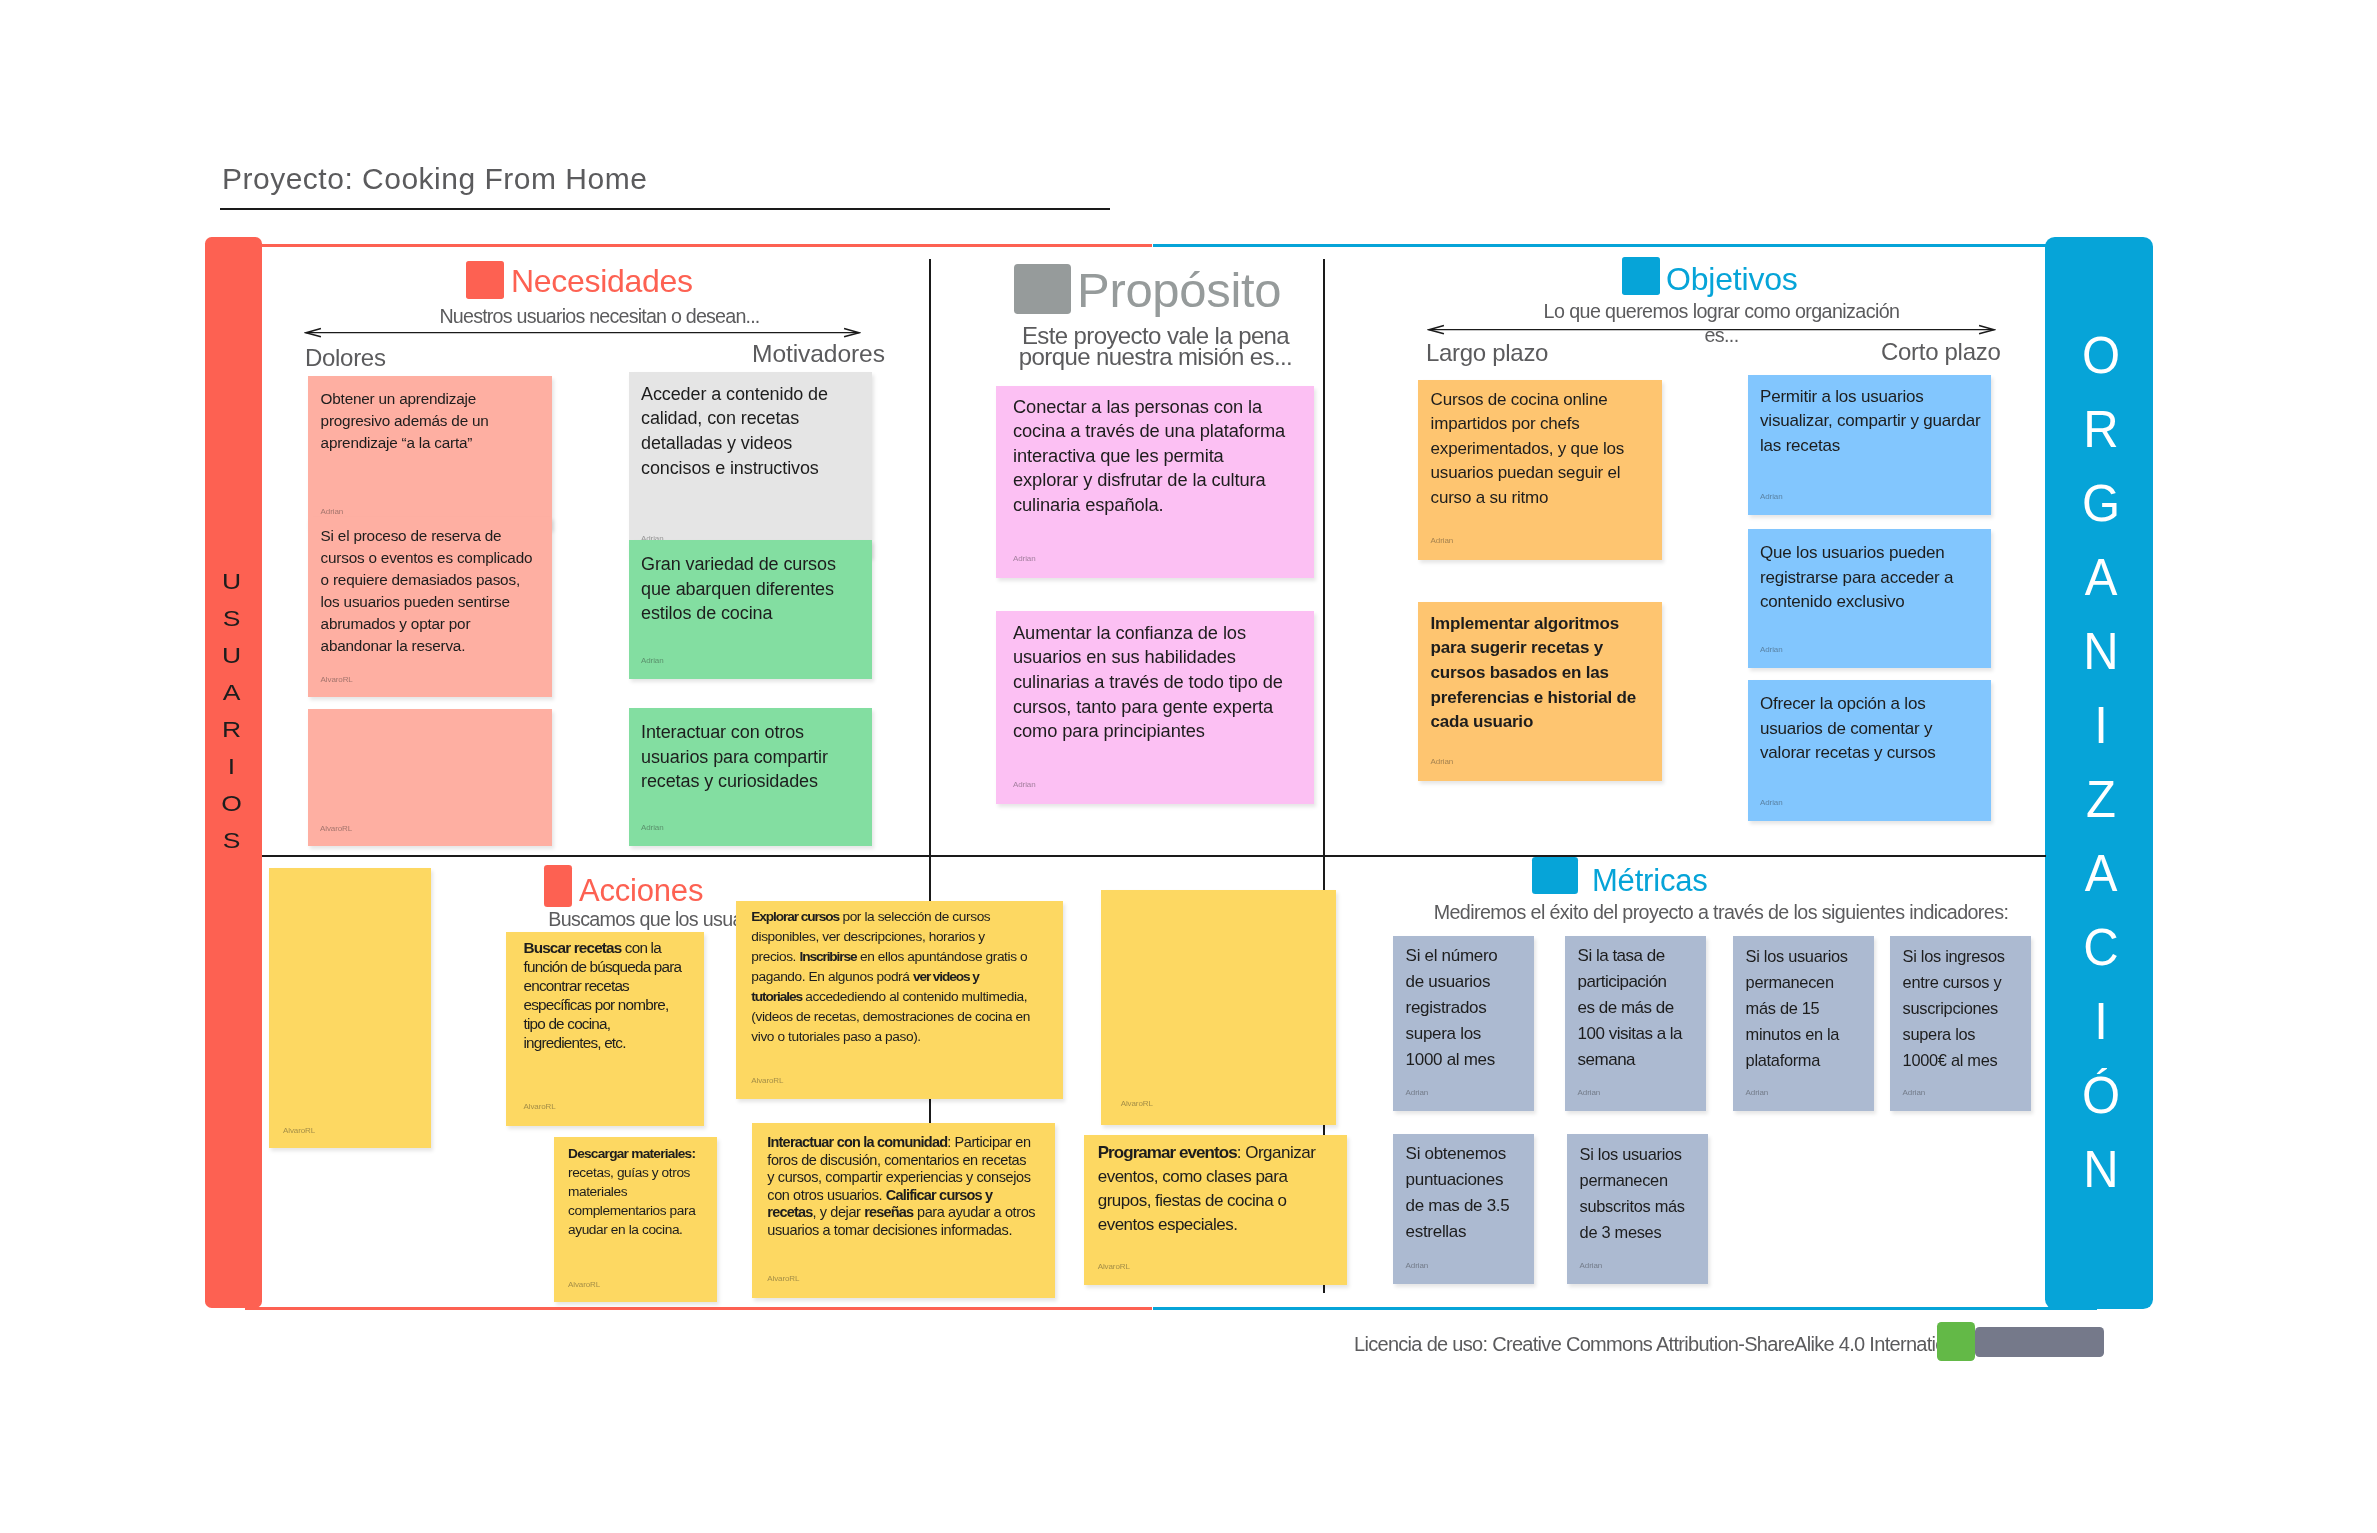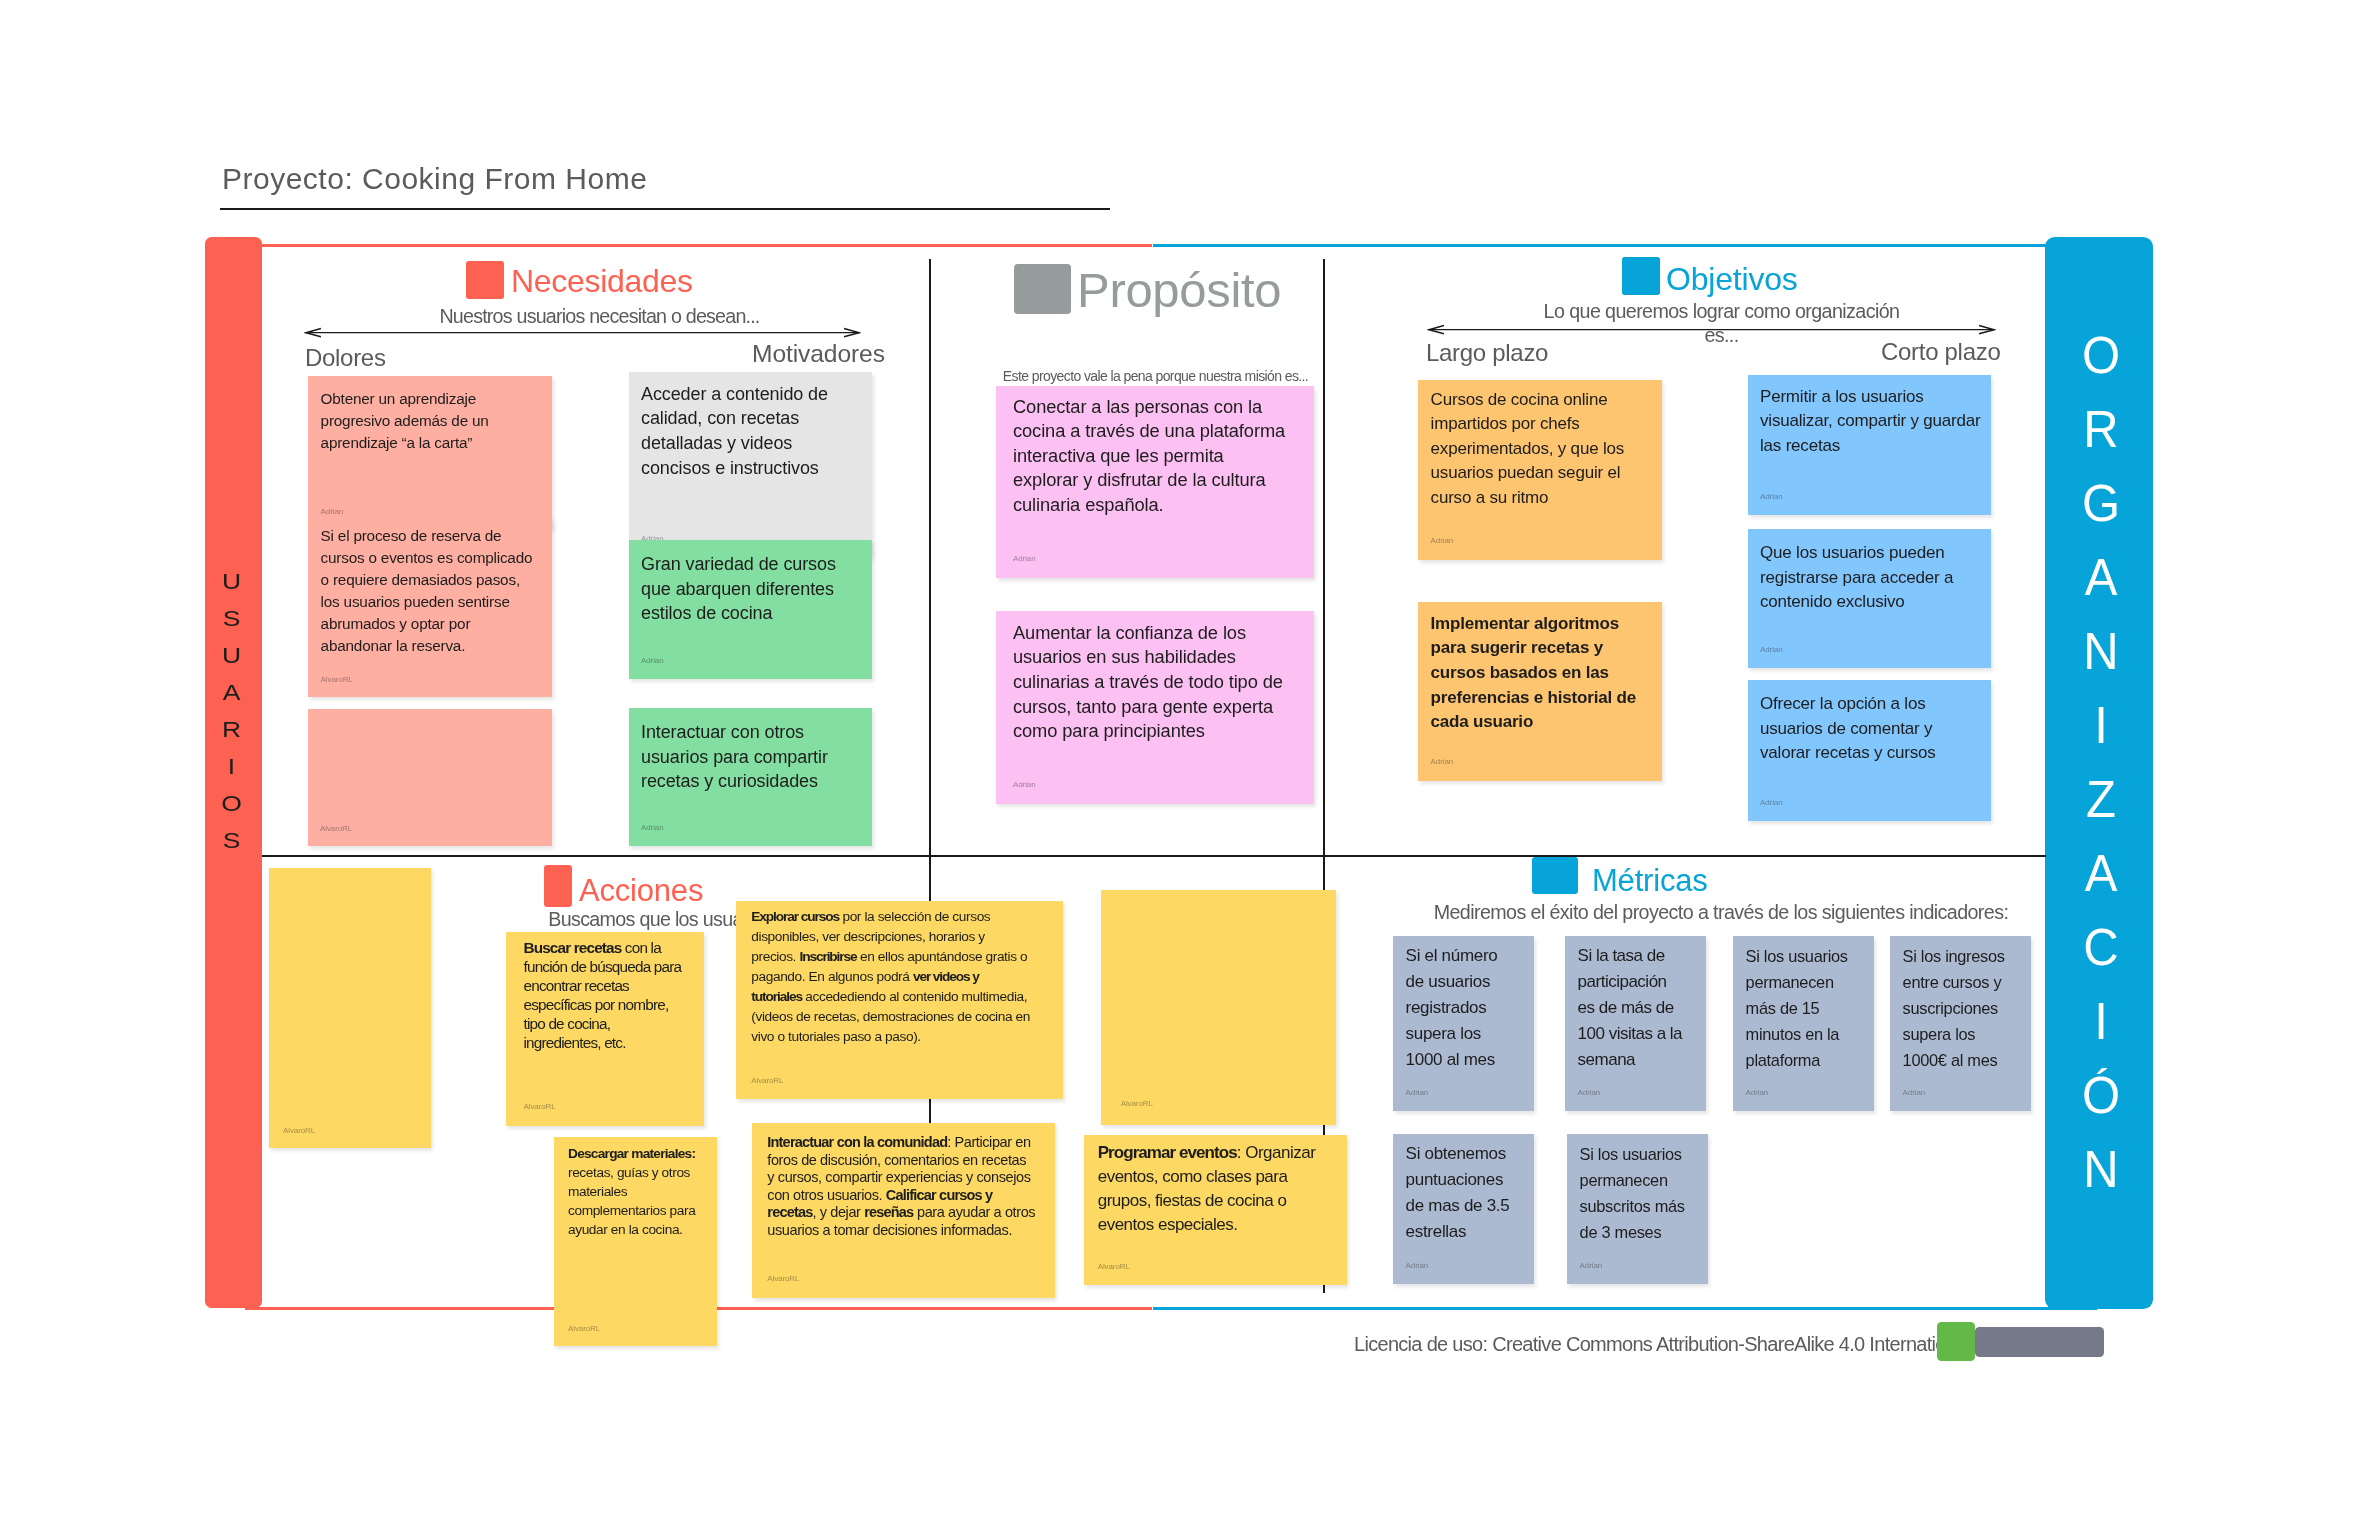--- a/index.html
+++ b/index.html
@@ -92,21 +92,21 @@
       <div class="qsub" style="left: 321px; top: 304px; width: 557px; font-size: 19.7px; letter-spacing: -0.8px;">Nuestros usuarios necesitan o desean...</div>
       <div class="axis" style="left: 304px; top: 325px;"><svg width="557" height="15.3" viewBox="0 0 1020 28">
           <path d="M3 14 H 1017" stroke="#1a1a1a" stroke-width="2.6" fill="none"></path>
           <path d="M31 6.5 L3.5 14 L31 21.5" stroke="#1a1a1a" stroke-width="2.8" fill="none" stroke-linecap="butt" stroke-linejoin="miter"></path>
           <path d="M989 6.5 L1016.5 14 L989 21.5" stroke="#1a1a1a" stroke-width="2.8" fill="none" stroke-linecap="butt" stroke-linejoin="miter"></path>
         </svg></div>
       <div class="endlabel" style="left: 305px; top: 346px; font-size: 24px; letter-spacing: -0.3px;">Dolores</div>
       <div class="endlabel" style="left: 752px; top: 342px; font-size: 24.6px; letter-spacing: -0.1px; text-align: right;">Motivadores</div>
       <div class="qchip" style="left: 1014px; top: 264px; width: 57px; height: 50px; background: rgb(150, 155, 155); border-radius: 3.8px;"></div>
       <div class="qtitle" style="left: 1077px; top: 266px; font-size: 49px; color: rgb(150, 155, 155); letter-spacing: -0.3px;">Propósito</div>
-      <div class="qsub" style="left: 997px; top: 325px; width: 317px; font-size: 14px; letter-spacing: -0.6px; line-height: 21px; margin-top: 41px;">Este proyecto vale la pena porque nuestra misión es...</div>
+      <div class="qsub" style="left: 997px; top: 325px; width: 317px; font-size: 24px; letter-spacing: -0.6px; line-height: 21px;">Este proyecto vale la pena porque nuestra misión es...</div>
       <div class="qchip" style="left: 1622px; top: 257px; width: 38px; height: 38px; background: rgb(6, 164, 216); border-radius: 2.7px;"></div>
       <div class="qtitle" style="left: 1666px; top: 263px; font-size: 32px; color: rgb(6, 164, 216); letter-spacing: -0.2px;">Objetivos</div>
       <div class="qsub" style="left: 1525px; top: 299px; width: 393px; font-size: 19.7px; letter-spacing: -0.6px;">Lo que queremos lograr como organización es...</div>
       <div class="axis" style="left: 1427px; top: 322px;"><svg width="569" height="15.3" viewBox="0 0 1042 28">
           <path d="M3 14 H 1039" stroke="#1a1a1a" stroke-width="2.6" fill="none"></path>
           <path d="M31 6.5 L3.5 14 L31 21.5" stroke="#1a1a1a" stroke-width="2.8" fill="none" stroke-linecap="butt" stroke-linejoin="miter"></path>
           <path d="M1011 6.5 L1038.5 14 L1011 21.5" stroke="#1a1a1a" stroke-width="2.8" fill="none" stroke-linecap="butt" stroke-linejoin="miter"></path>
         </svg></div>
       <div class="endlabel" style="left: 1426px; top: 341px; font-size: 24px; letter-spacing: -0.3px;">Largo plazo</div>
       <div class="endlabel" style="left: 1881px; top: 340px; font-size: 24px; letter-spacing: -0.3px; text-align: right;">Corto plazo</div>
@@ -169,21 +169,21 @@
         <div class="body" style="left: 12px; top: 12px; width: 222px; font-size: 17px; line-height: 24.6px; letter-spacing: -0.2px;">Ofrecer la opción a los usuarios de comentar y valorar recetas y cursos</div>
         <div class="author" style="left: 12px; bottom: 14px; font-size: 8px; line-height: 8.2px; letter-spacing: -0.1px;">Adrian</div>
       </div>
       <div class="note" style="left: 269px; top: 868px; width: 162px; height: 280px; background: rgb(253, 216, 98);">
         <div class="author" style="left: 14px; bottom: 13px; font-size: 8px; line-height: 8.2px; letter-spacing: -0.1px;">AlvaroRL</div>
       </div>
       <div class="note" style="left: 506px; top: 932px; width: 198px; height: 194px; background: rgb(253, 216, 98);">
         <div class="body" style="left: 17.5px; top: 6px; width: 164px; font-size: 15.3px; line-height: 19px; letter-spacing: -0.8px;"><b>Buscar recetas</b> con la función de búsqueda para encontrar recetas específicas por nombre, tipo de cocina, ingredientes, etc.</div>
         <div class="author" style="left: 17.5px; bottom: 15.3px; font-size: 8px; line-height: 8.2px; letter-spacing: -0.1px;">AlvaroRL</div>
       </div>
-      <div class="note" style="left: 554px; top: 1137px; width: 163px; height: 209px; background: rgb(253, 216, 98);">
+      <div class="note" style="left: 554px; top: 1137px; width: 163px; height: 165px; background: rgb(253, 216, 98);">
         <div class="body" style="left: 14px; top: 6.6px; width: 135px; font-size: 13.7px; line-height: 19px; letter-spacing: -0.4px;"><b>Descargar materiales:</b> recetas, guías y otros materiales complementarios para ayudar en la cocina.</div>
         <div class="author" style="left: 14px; bottom: 13px; font-size: 8px; line-height: 8.2px; letter-spacing: -0.1px;">AlvaroRL</div>
       </div>
       <div class="note" style="left: 736px; top: 901px; width: 327px; height: 198px; background: rgb(253, 216, 98);">
         <div class="body tightbold" style="left: 15.3px; top: 5.5px; width: 279px; font-size: 13.7px; line-height: 20px; letter-spacing: -0.4px; --bls: -1.1px;"><b>Explorar cursos</b> por la selección de cursos disponibles, ver descripciones, horarios y precios. <b>Inscribirse</b> en ellos apuntándose gratis o pagando. En algunos podrá <b>ver videos y tutoriales</b> accedediendo al contenido multimedia,  (videos de recetas, demostraciones de cocina en vivo o tutoriales paso a paso).</div>
         <div class="author" style="left: 15.3px; bottom: 14px; font-size: 8px; line-height: 8.2px; letter-spacing: -0.1px;">AlvaroRL</div>
       </div>
       <div class="note" style="left: 752px; top: 1123px; width: 303px; height: 175px; background: rgb(253, 216, 98);">
         <div class="body" style="left: 15.3px; top: 11px; width: 268px; font-size: 14.5px; line-height: 17.5px; letter-spacing: -0.4px;"><b>Interactuar con la comunidad</b>: Participar en foros de discusión, comentarios en recetas y cursos, compartir experiencias y consejos con otros usuarios. <b>Calificar cursos y recetas</b>, y dejar <b>reseñas</b> para ayudar a otros usuarios a tomar decisiones informadas.</div>
         <div class="author" style="left: 15.3px; bottom: 15.3px; font-size: 8px; line-height: 8.2px; letter-spacing: -0.1px;">AlvaroRL</div>

